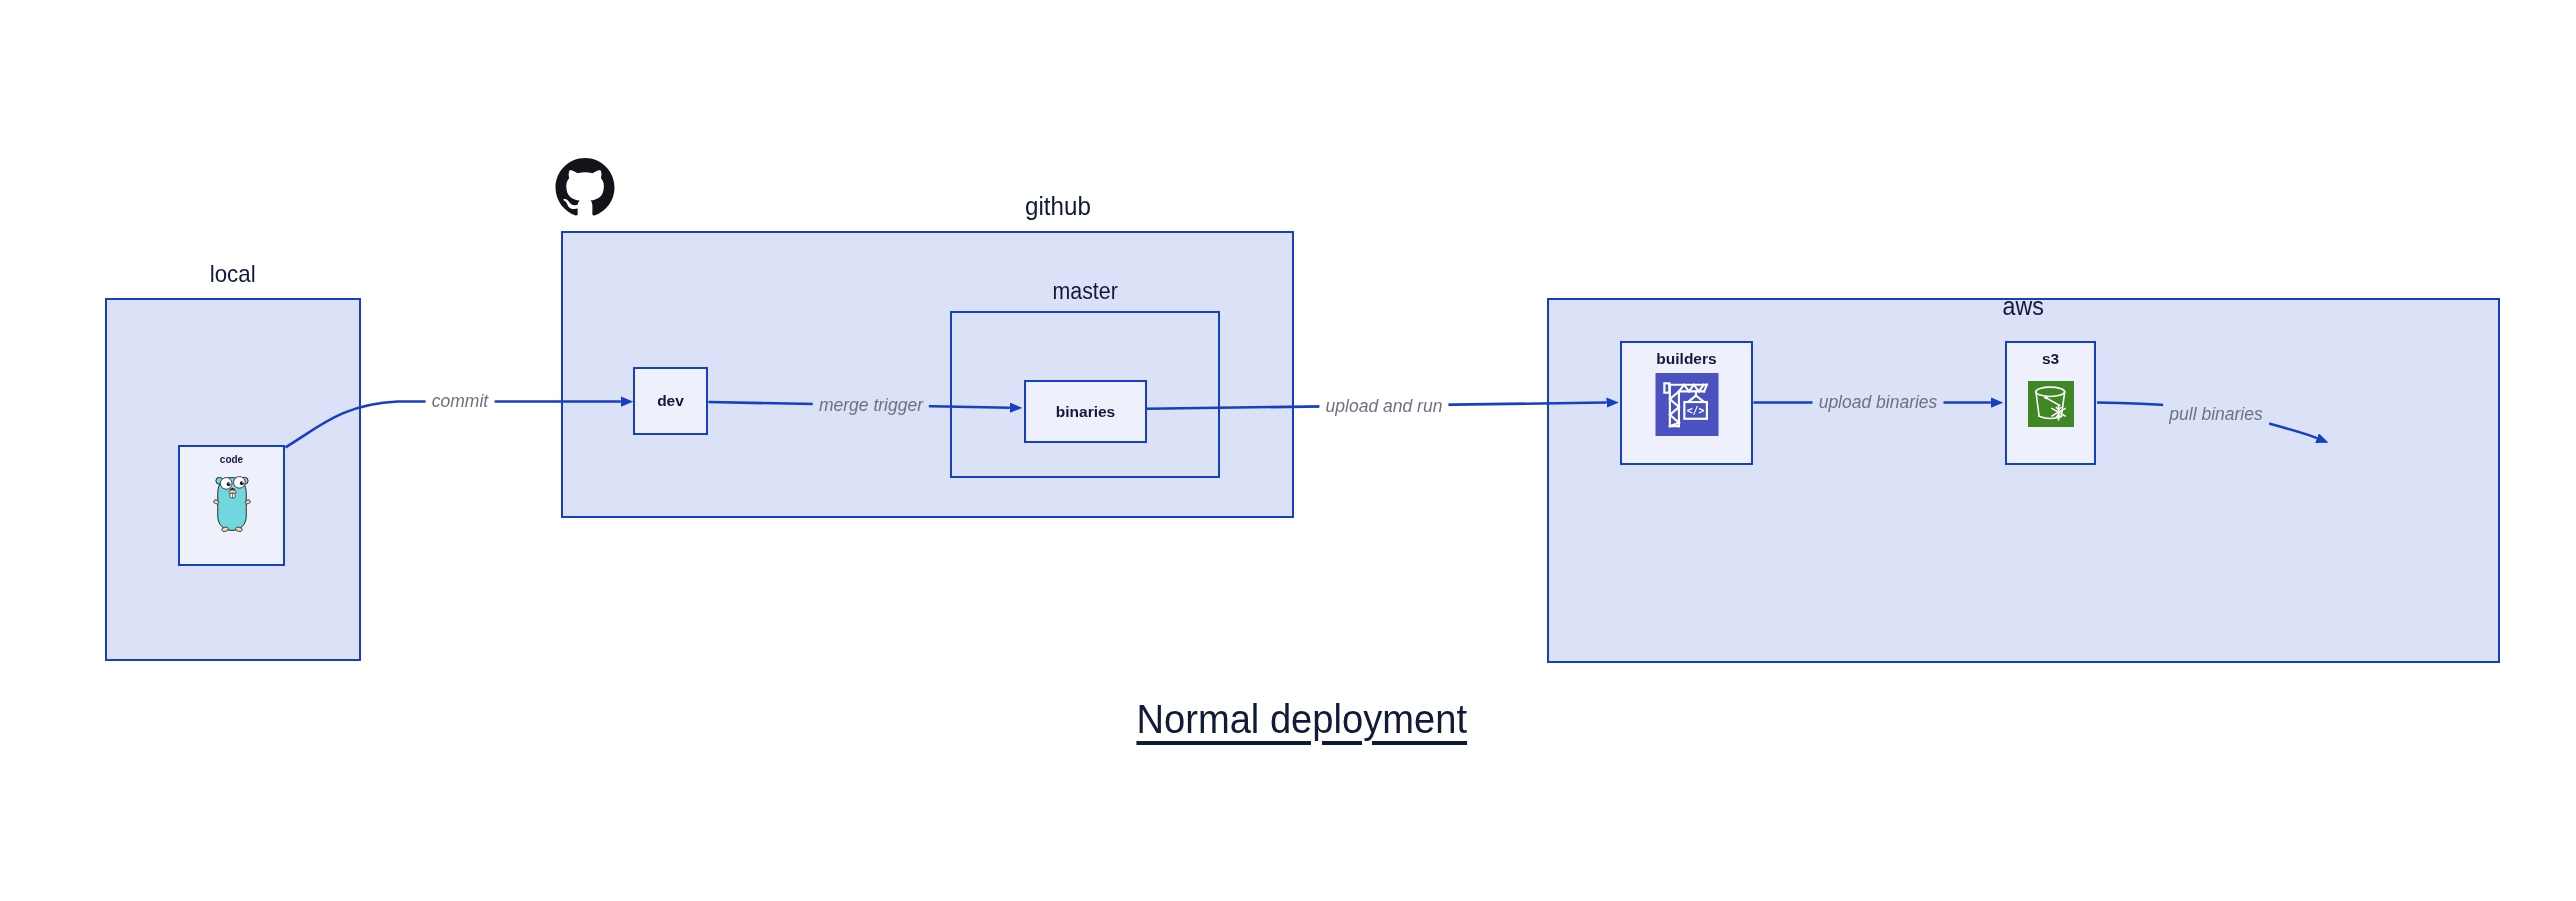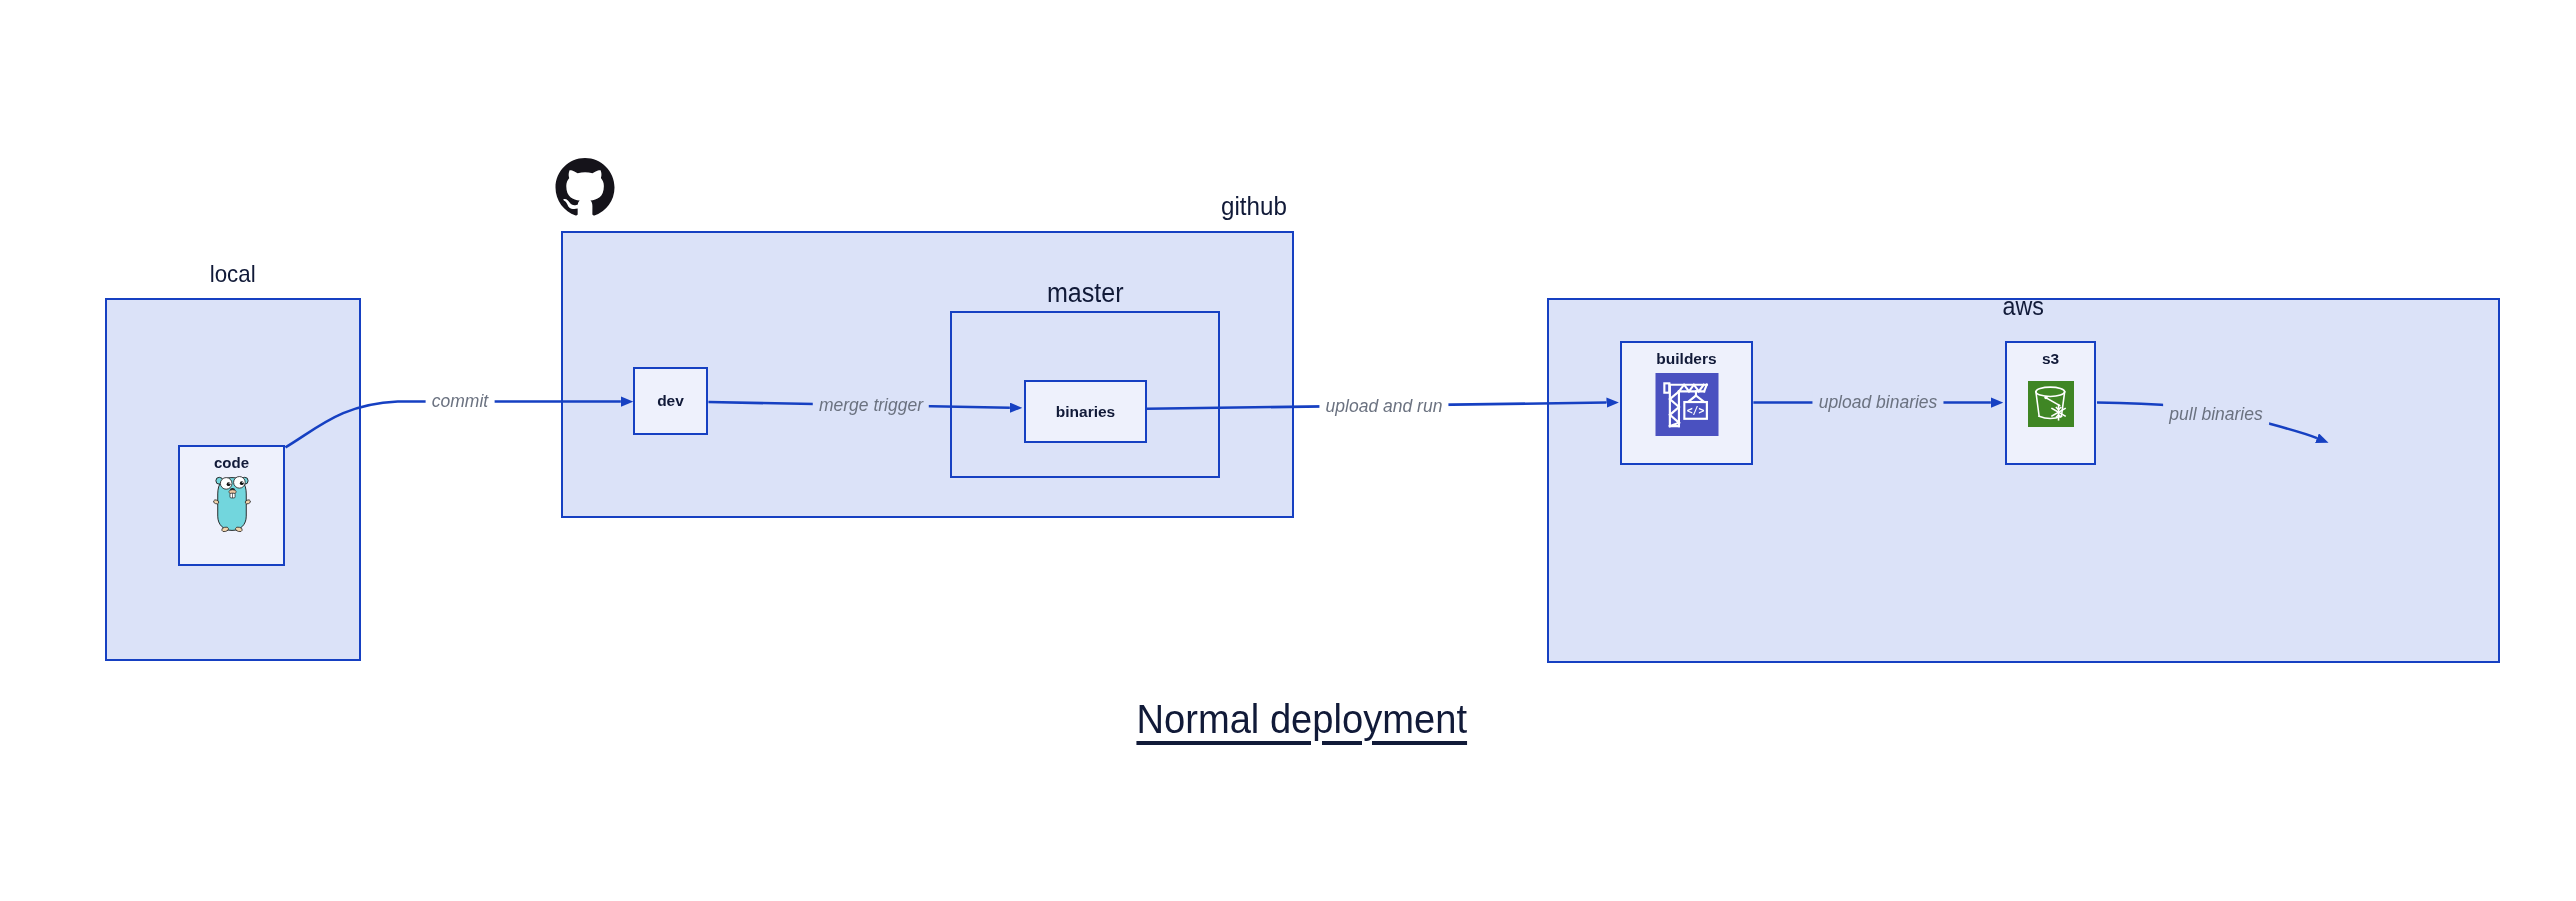--- a/index.html
+++ b/index.html
@@ -19,21 +19,21 @@
     background: var(--node-fill, #eef1fc);
     border: 2.1px solid var(--stroke-blue, #1640c2);
   }
   .container-label {
     position:absolute; color: var(--text-navy, #111a38);
     font-size:25px; line-height:1.1; white-space:nowrap;
   }
   .container-label .cond { display:inline-block; transform:scaleX(0.93); }
   .align-center { text-align:center; }
   .align-center .cond { transform-origin:center; }
-  .align-right { text-align:right; }
+  .align-right { text-align:center; }
   .align-right .cond { transform-origin:right center; }
   .node-label-top {
     position:absolute; top:7.2px; left:0; width:100%; text-align:center;
     font-weight:bold; font-size:15.5px; color: var(--text-navy, #111a38);
   }
   .node-label-center {
     position:absolute; inset:0; display:flex; align-items:center; justify-content:center;
     font-weight:bold; font-size:15.5px; color: var(--text-navy, #111a38);
   }
   .icon-box { position:absolute; left:50%; transform:translateX(-50%); display:flex; align-items:center; justify-content:center; }
@@ -68,42 +68,42 @@
 
 <div class="canvas">
 
   <div class="container" style="left:105px; top:298px; width:256px; height:363px;"></div>
   <div class="container" style="left:561px; top:231px; width:733px; height:287px;"></div>
   <div class="container" style="left:950px; top:311px; width:270px; height:167px;"></div>
   <div class="container" style="left:1547px; top:298px; width:953px; height:365px;"></div>
 
   <div class="container-label align-center" style="left:105px; top:261px; width:256px; font-size:24px;"><span class="cond">local</span></div>
   <div class="container-label align-right" style="left:824px; top:192px; width:463px; font-size:26px;"><span class="cond">github</span></div>
-  <div class="container-label align-center" style="left:950px; top:279px; width:270px; font-size:27px;"><span class="cond">master</span></div>
+  <div class="container-label align-center" style="left:950px; top:279px; width:270px; font-size:23px;"><span class="cond">master</span></div>
   <div class="container-label align-center" style="left:1547px; top:261px; width:953px; font-size:25px;margin-top:32px;"><span class="cond">aws</span></div>
 
   <svg class="octocat" width="60" height="59" viewBox="0 0 16 16">
     <path d="M8 0C3.58 0 0 3.58 0 8c0 3.54 2.29 6.53 5.47 7.59.4.07.55-.17.55-.38 0-.19-.01-.82-.01-1.49-2.01.37-2.53-.49-2.69-.94-.09-.23-.48-.94-.82-1.13-.28-.15-.68-.52-.01-.53.63-.01 1.08.58 1.23.82.72 1.21 1.87.87 2.33.66.07-.52.28-.87.51-1.07-1.78-.2-3.64-.89-3.64-3.95 0-.87.31-1.59.82-2.15-.08-.2-.36-1.02.08-2.12 0 0 .67-.21 2.2.82.64-.18 1.32-.27 2-.27.68 0 1.36.09 2 .27 1.53-1.04 2.2-.82 2.2-.82.44 1.1.16 1.92.08 2.12.51.56.82 1.27.82 2.15 0 3.07-1.87 3.75-3.65 3.95.29.25.54.73.54 1.48 0 1.07-.01 1.93-.01 2.2 0 .21.15.46.55.38A8.012 8.012 0 0 0 16 8c0-4.42-3.58-8-8-8z"></path>
   </svg>
 
   <svg class="edges" width="2604" height="902" viewBox="0 0 5054 1750">
     <defs>
       <marker id="arrow" viewBox="0 0 24 20" refX="0" refY="10" markerWidth="24" markerHeight="20" orient="auto" markerUnits="userSpaceOnUse">
         <path class="arrowfill" d="M0 0 L24 10 L0 20 Z"></path>
       </marker>
     </defs>
     <path class="edge" d="M 554 868 C 620 828, 664 784, 772 779 L 1205 779" marker-end="url(#arrow)"></path>
     <path class="edge" d="M 1375 780 L 1960 791" marker-end="url(#arrow)"></path>
     <path class="edge" d="M 2226 793 L 3118 781" marker-end="url(#arrow)"></path>
     <path class="edge" d="M 3403 781 L 3864 781" marker-end="url(#arrow)"></path>
     <path class="edge" d="M 4070 781 C 4180 782, 4280 790, 4350 808 C 4420 826, 4462 836, 4497 850" marker-end="url(#arrow)"></path>
   </svg>
 
   <div class="node" style="left:178px; top:445px; width:107px; height:121px;">
-    <div class="node-label-top" style="font-size:15px;">code</div>
+    <div class="node-label-top" style="font-size:10px;">code</div>
     <div class="icon-box icon-gopher">
       <svg width="40" height="56" viewBox="0 0 74 106">
         <g stroke="#222222" stroke-width="1.8">
           <circle cx="13" cy="9" r="6.5" style="fill:var(--gopher-teal,#72d6dd)"></circle>
           <circle cx="61" cy="9" r="6.5" style="fill:var(--gopher-teal,#72d6dd)"></circle>
           <path d="M37 3 C55 3 64 14 64 34 L64 76 C64 92 53 103 37 103 C21 103 10 92 10 76 L10 34 C10 14 19 3 37 3 Z" style="fill:var(--gopher-teal,#72d6dd)"></path>
           <ellipse cx="7" cy="49" rx="5" ry="3.5" fill="#f2d4ab" stroke-width="1.4" transform="rotate(22 7 49)"></ellipse>
           <ellipse cx="67" cy="49" rx="5" ry="3.5" fill="#f2d4ab" stroke-width="1.4" transform="rotate(-22 67 49)"></ellipse>
           <ellipse cx="24" cy="101" rx="6.5" ry="4" fill="#f2d4ab" stroke-width="1.4" transform="rotate(-14 24 101)"></ellipse>
           <ellipse cx="50" cy="101" rx="6.5" ry="4" fill="#f2d4ab" stroke-width="1.4" transform="rotate(14 50 101)"></ellipse>

